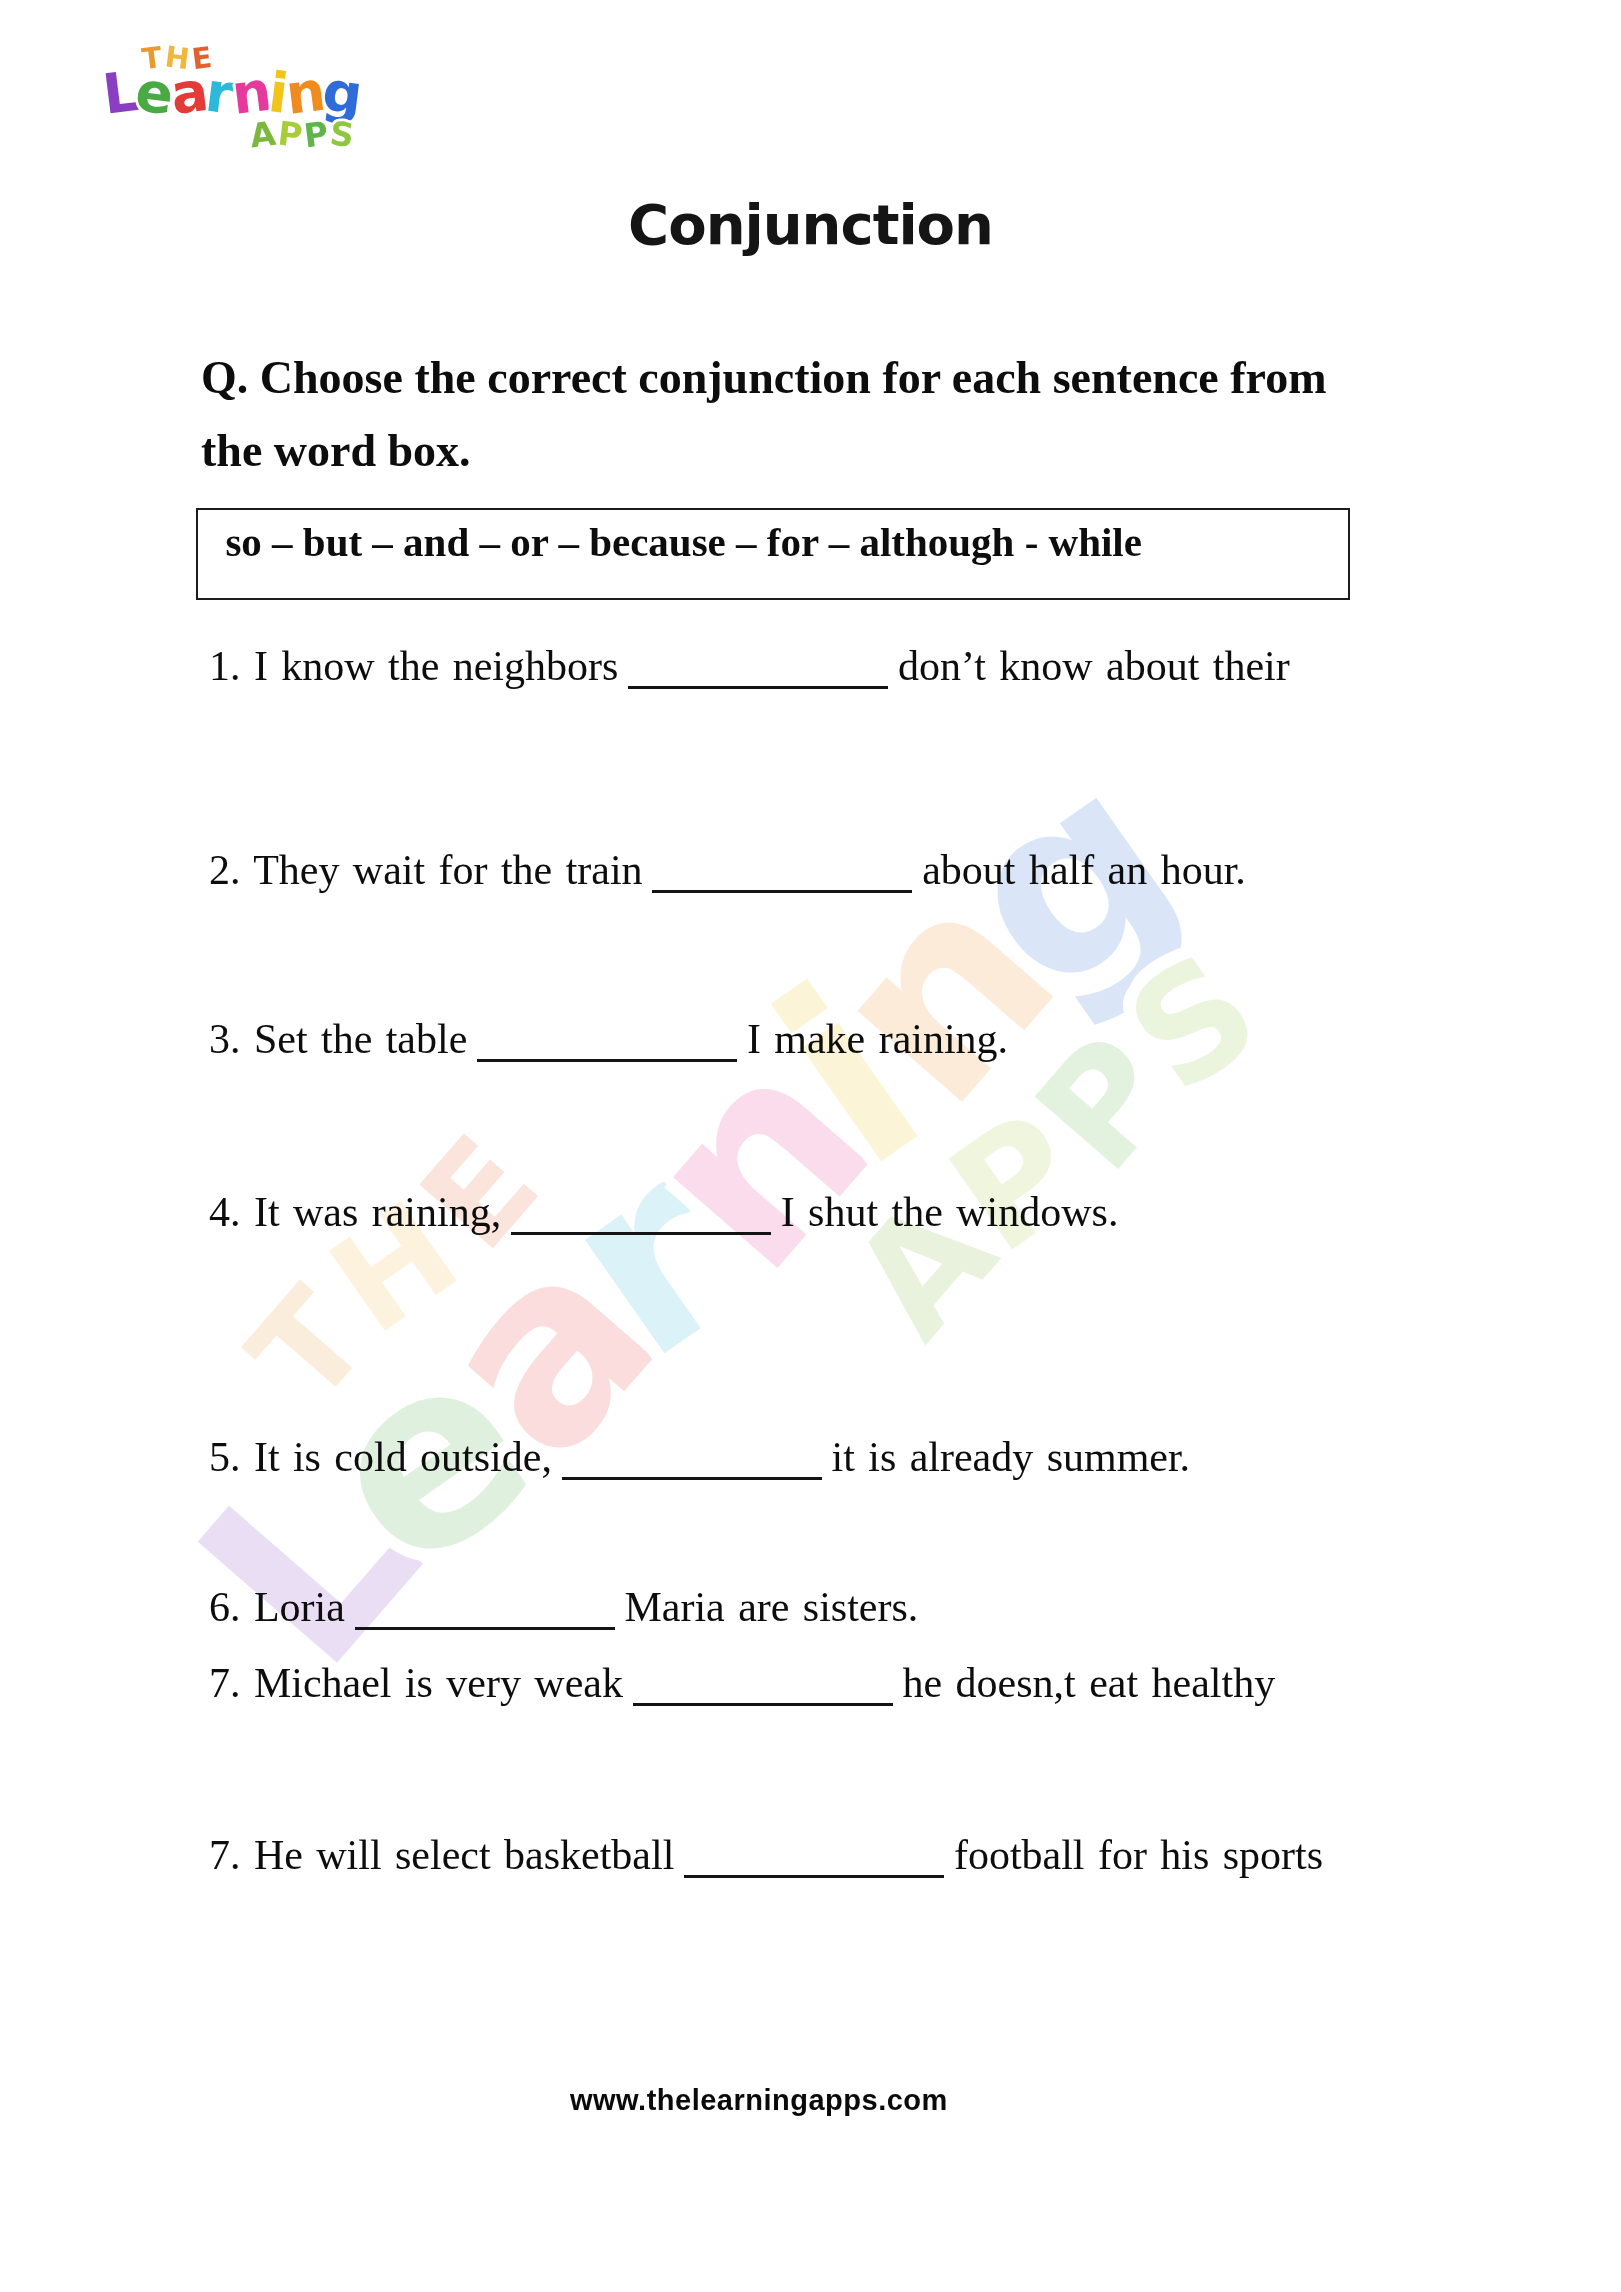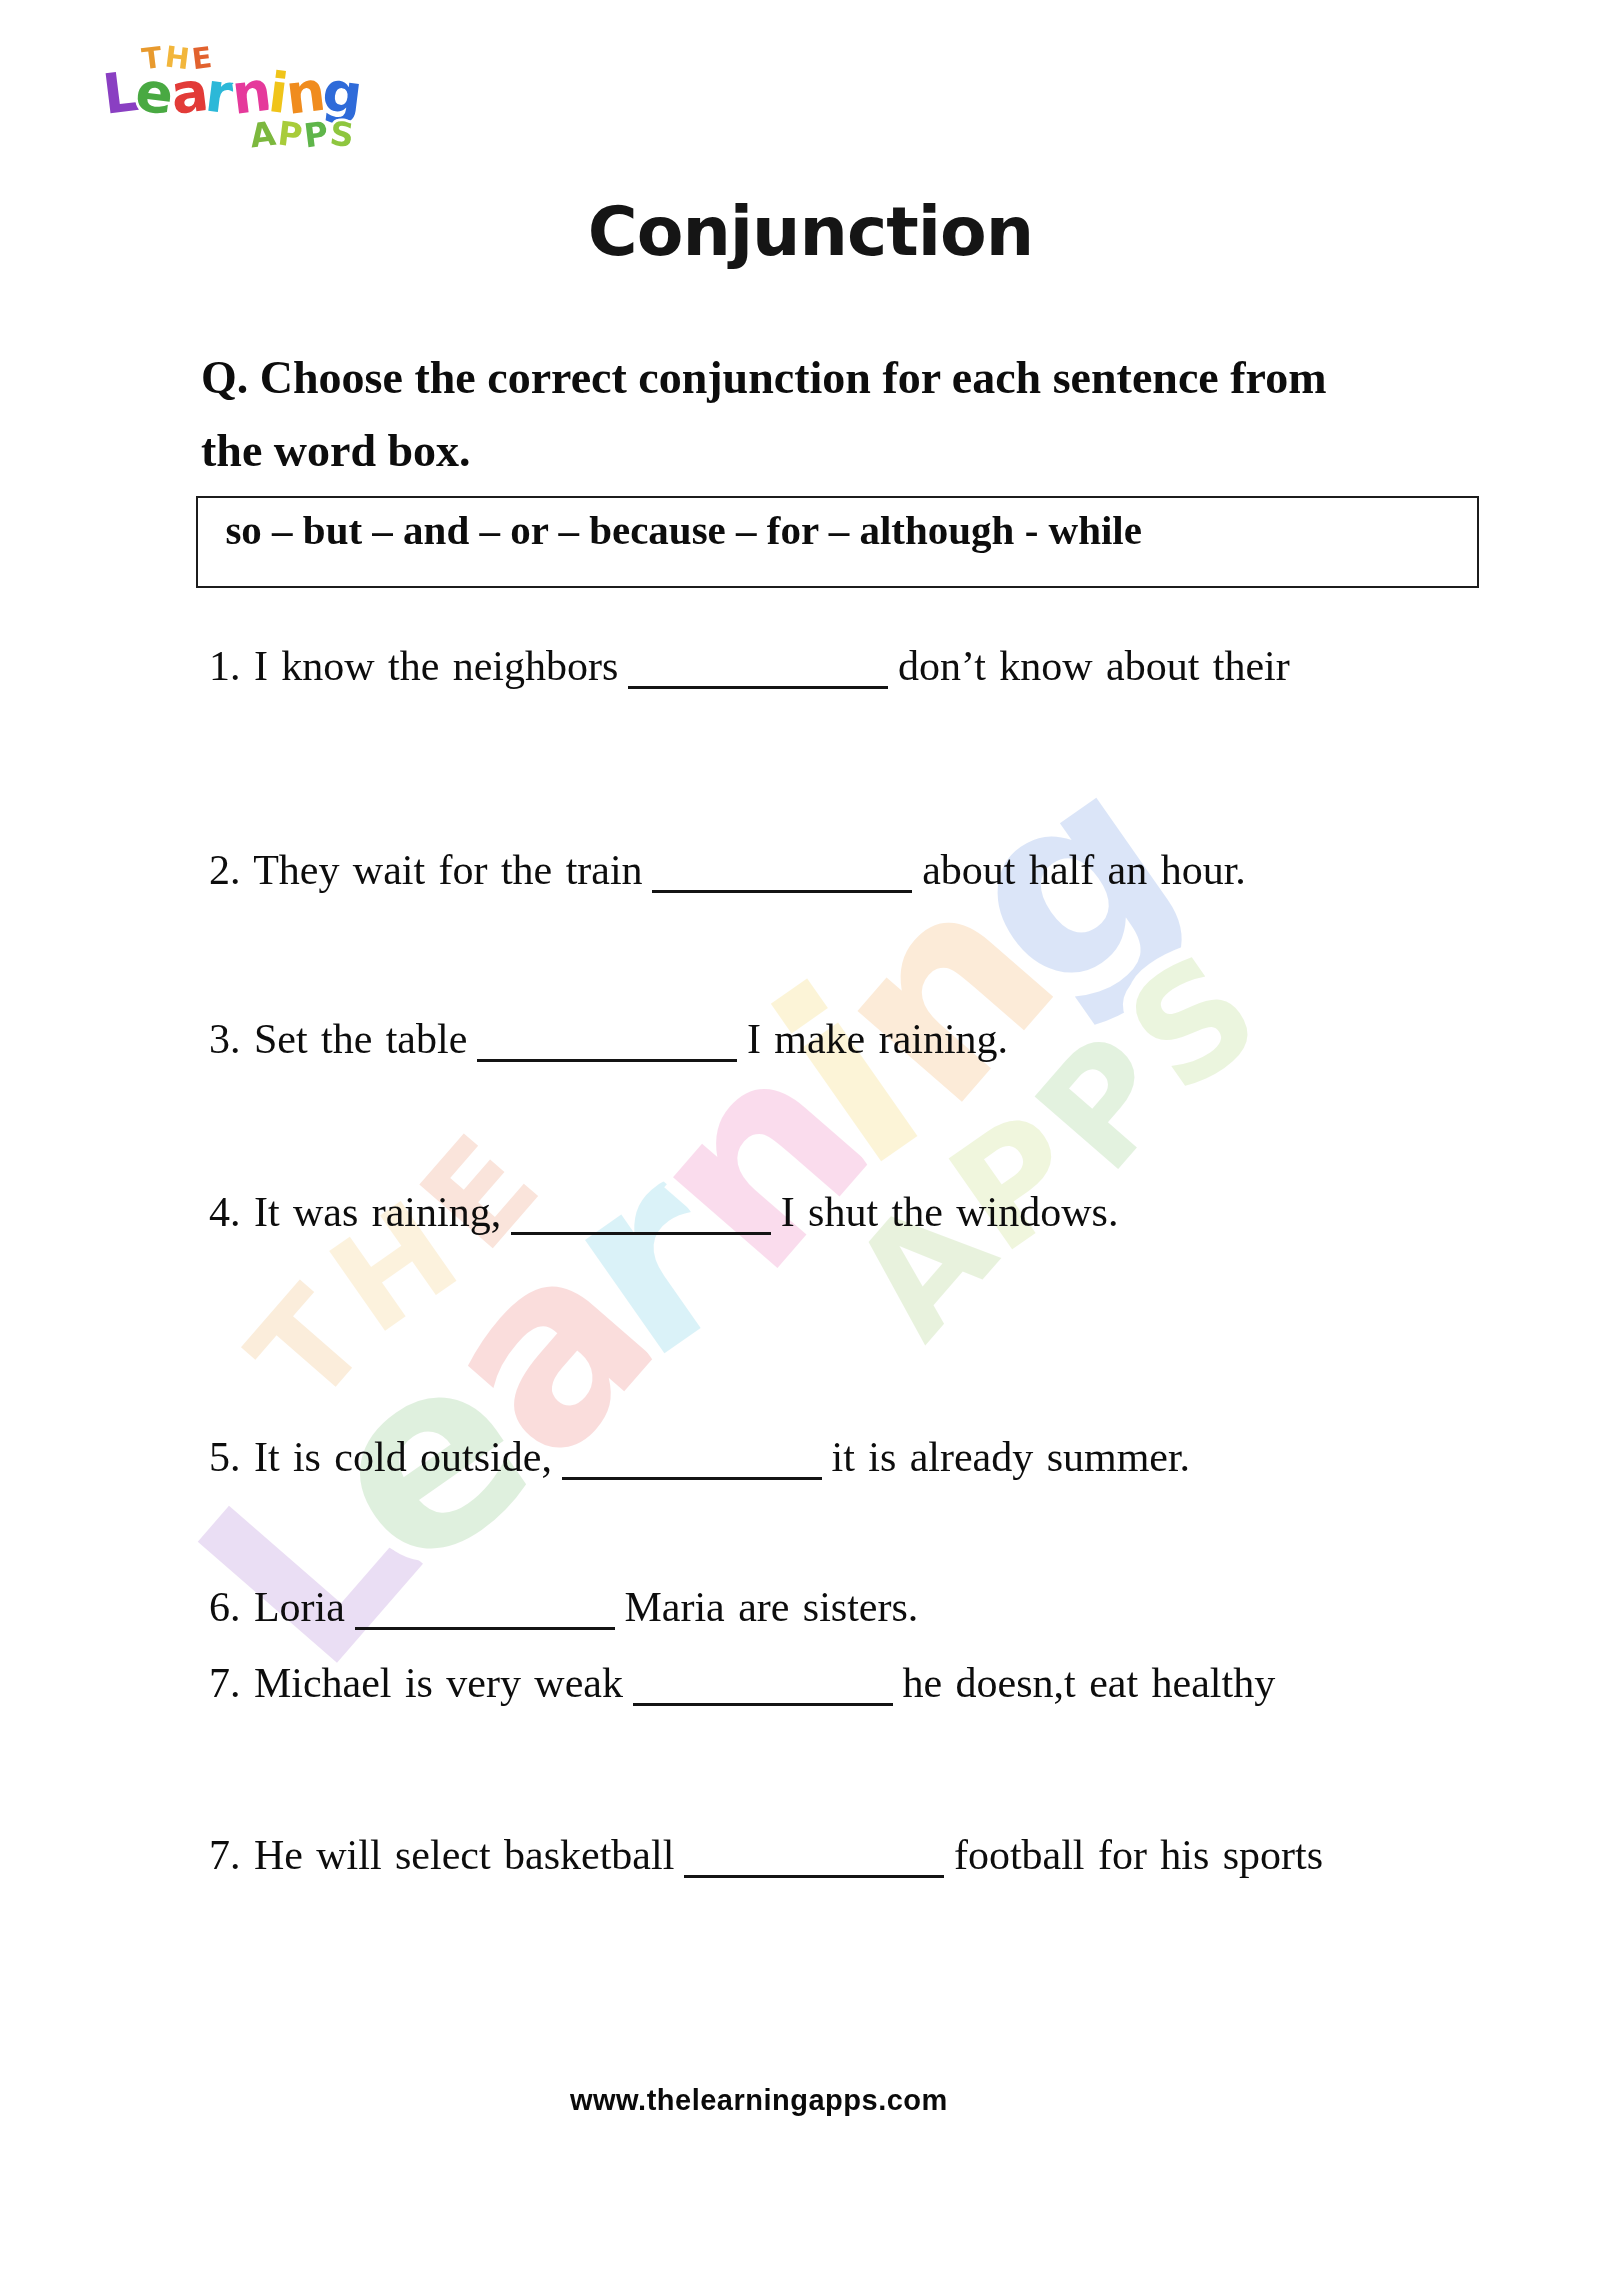--- a/index.html
+++ b/index.html
@@ -31,28 +31,28 @@
   .logo .lg span:nth-child(2n+1){transform:rotate(-7deg);}
   .logo-the{position:absolute;left:39px;top:0;font-size:29px;letter-spacing:2.9px;}
   .logo-learning{position:absolute;left:0;top:19.6px;font-size:55px;letter-spacing:-2px;}
   .logo-apps{position:absolute;left:147px;top:74px;font-size:33px;letter-spacing:2px;}
   
   .content{position:relative;z-index:1;}
   .title{
     position:absolute;left:0;top:192px;width:1621px;
     text-align:center;
     font-family:"DejaVu Sans", sans-serif;
-    font-weight:bold;font-size:68px;letter-spacing:-1px;color:#151515;
+    font-weight:bold;font-size:56px;letter-spacing:-1px;color:#151515;
   }
   .question{
     position:absolute;left:201px;top:341px;width:1166px;
     font-weight:bold;font-size:46px;line-height:73px;color:#0d0d0d;
   }
   .wordbox{
-    position:absolute;left:196px;top:496px;width:1283px;height:92px;
+    position:absolute;left:196px;top:508px;width:1154px;height:92px;
     box-sizing:border-box;border:2px solid #1c1c1c;background:transparent;
   }
   .wordbox-text{
     display:block;padding:7.8px 0 0 27.4px;
     font-weight:bold;font-size:41px;color:#0d0d0d;white-space:nowrap;
   }
   .sentence{
     position:absolute;left:209px;width:1372px;margin:0;
     font-size:42px;line-height:72px;word-spacing:2.9px;color:#0d0d0d;
   }

